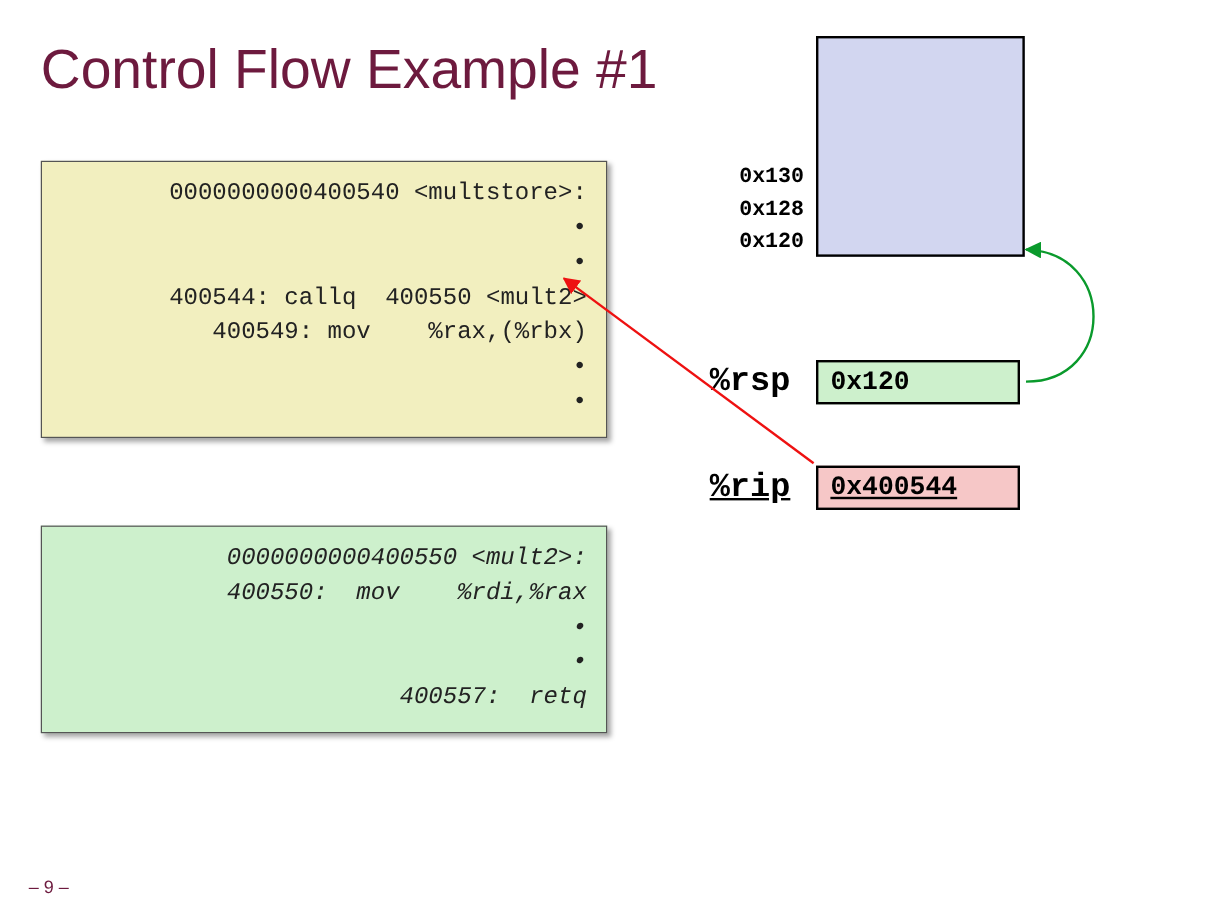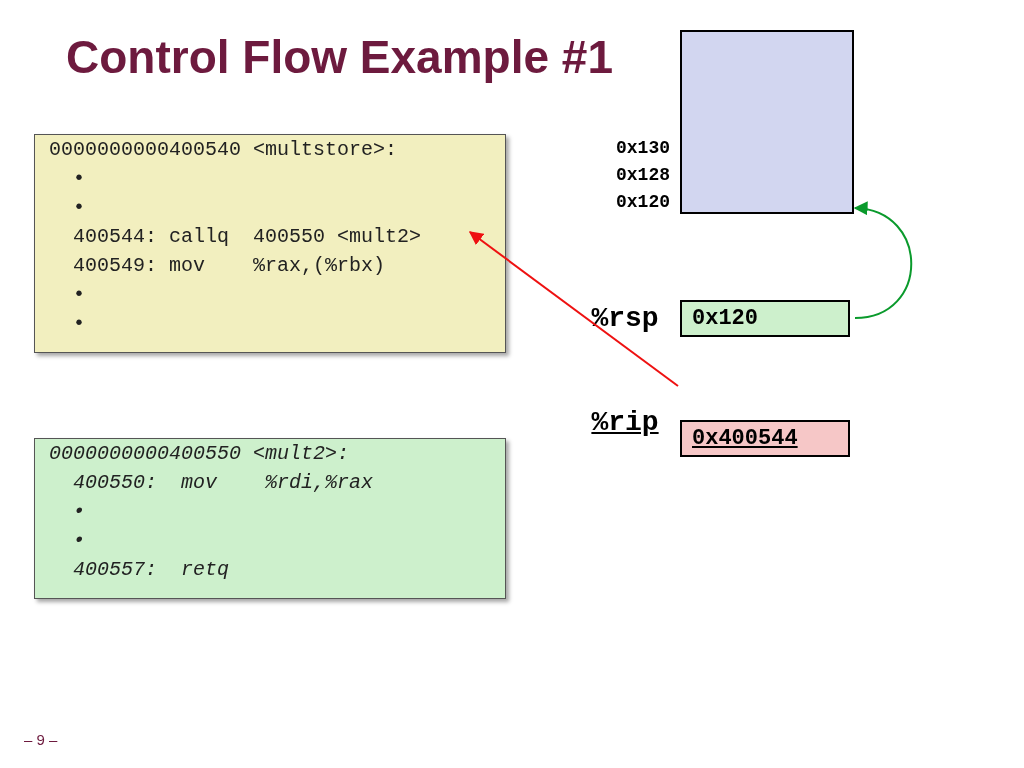--- a/index.html
+++ b/index.html
@@ -10,34 +10,34 @@
     background: #ffffff;
     font-family: Arial, Helvetica, sans-serif;
     position: relative;
     overflow: hidden;
   }
   .title {
     position: absolute;
     left: 34px;
     top: 30px;
     font-size: 46px;
-    font-weight: bold;
+    font-weight: normal;
     color: #6d1a3e;
-    margin-left: 32px;
   }
   .code-box {
     position: absolute;
     border: 1px solid #555;
     box-shadow: 3px 3px 4px rgba(0,0,0,0.35);
     font-family: "Courier New", monospace;
     font-size: 20px;
     line-height: 1.45;
-    padding: 0 16px 14px 14px;
+    padding: 12px 16px 14px 14px;
     white-space: pre;
     color: #222;
+    text-align: right;
   }
   .box-yellow { background: #f2efbf; left: 34px; top: 134px; width: 440px; }
   .box-green  { background: #cdf0cc; left: 34px; top: 438px; width: 440px; font-style: italic; }
   .stack-box {
     position: absolute;
     left: 680px;
     top: 30px;
     width: 170px;
     height: 180px;
     border: 2px solid #000;
@@ -73,21 +73,21 @@
     border: 2px solid #000;
     font-family: "Courier New", monospace;
     font-weight: bold;
     font-size: 22px;
     padding: 4px 10px;
     box-sizing: border-box;
   }
   .rsp-row { top: 300px; }
   .rsp-row .val { background: #cdf0cc; }
   .rip-row { top: 388px; text-decoration: underline; }
-  .rip-row .val { background: #f6c7c7; margin-top: 32px; }
+  .rip-row .val { background: #f6c7c7; }
   .page-num {
     position: absolute;
     left: 24px;
     bottom: 20px;
     font-size: 15px;
     color: #6d1a3e;
   }
   svg.overlay {
     position: absolute;
     left: 0; top: 0;

